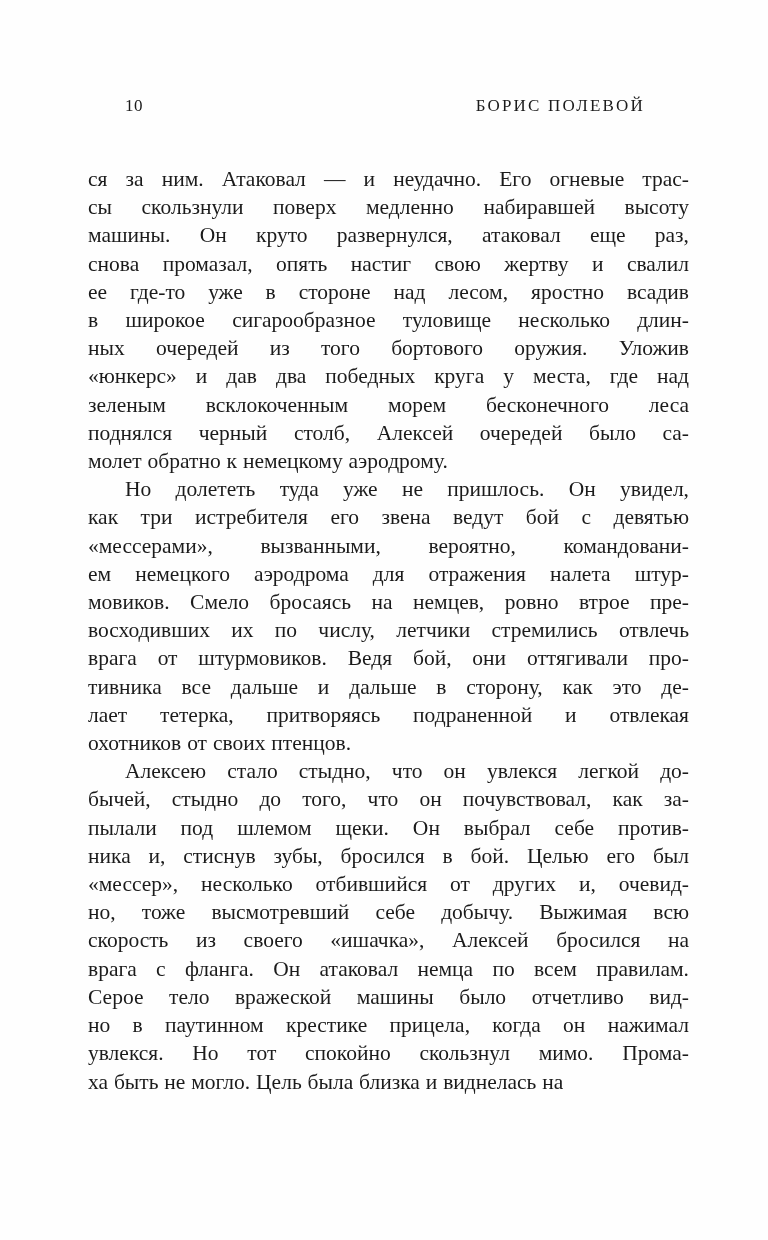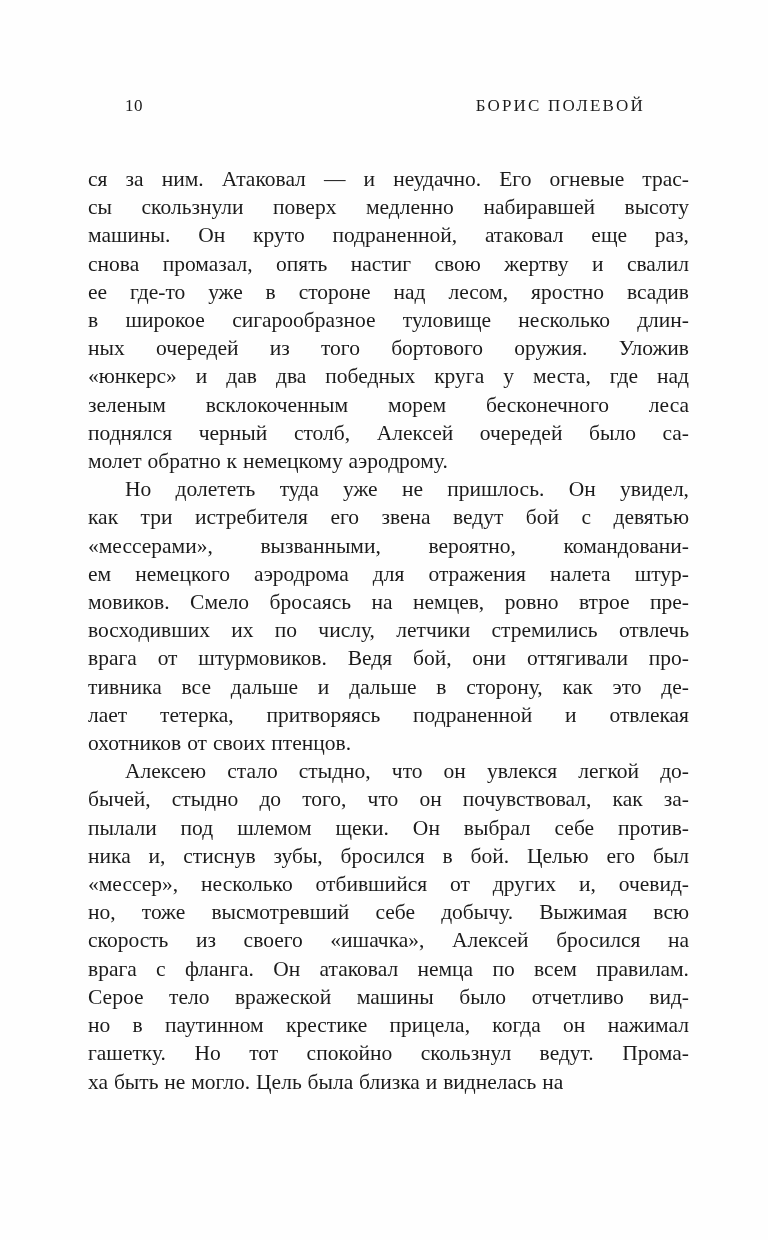--- a/index.html
+++ b/index.html
@@ -69,21 +69,21 @@
 
 <div class="book-page">
   <header class="running-header">
     <span class="folio">10</span>
     <span class="running-head">БОРИС ПОЛЕВОЙ</span>
   </header>
   <main class="text-block">
       <div class="paragraph">
         <div class="line">ся за ним. Атаковал — и неудачно. Его огневые трас-</div>
         <div class="line">сы скользнули поверх медленно набиравшей высоту</div>
-        <div class="line">машины. Он круто подраненной, атаковал еще раз,</div>
+        <div class="line">машины. Он круто развернулся, атаковал еще раз,</div>
         <div class="line">снова промазал, опять настиг свою жертву и свалил</div>
         <div class="line">ее где-то уже в стороне над лесом, яростно всадив</div>
         <div class="line">в широкое сигарообразное туловище несколько длин-</div>
         <div class="line">ных очередей из того бортового оружия. Уложив</div>
         <div class="line">«юнкерс» и дав два победных круга у места, где над</div>
         <div class="line">зеленым всклокоченным морем бесконечного леса</div>
         <div class="line">поднялся черный столб, Алексей очередей было са-</div>
         <div class="line last">молет обратно к немецкому аэродрому.</div>
       </div>
       <div class="paragraph">
@@ -102,17 +102,17 @@
         <div class="line first-indent">Алексею стало стыдно, что он увлекся легкой до-</div>
         <div class="line">бычей, стыдно до того, что он почувствовал, как за-</div>
         <div class="line">пылали под шлемом щеки. Он выбрал себе против-</div>
         <div class="line">ника и, стиснув зубы, бросился в бой. Целью его был</div>
         <div class="line">«мессер», несколько отбившийся от других и, очевид-</div>
         <div class="line">но, тоже высмотревший себе добычу. Выжимая всю</div>
         <div class="line">скорость из своего «ишачка», Алексей бросился на</div>
         <div class="line">врага с фланга. Он атаковал немца по всем правилам.</div>
         <div class="line">Серое тело вражеской машины было отчетливо вид-</div>
         <div class="line">но в паутинном крестике прицела, когда он нажимал</div>
-        <div class="line">гашетку. Но тот спокойно скользнул ведут. Прома-</div>
+        <div class="line">увлекся. Но тот спокойно скользнул мимо. Прома-</div>
         <div class="line last">ха быть не могло. Цель была близка и виднелась на</div>
       </div>
     </main>
 </div>
 
 </body></html>

